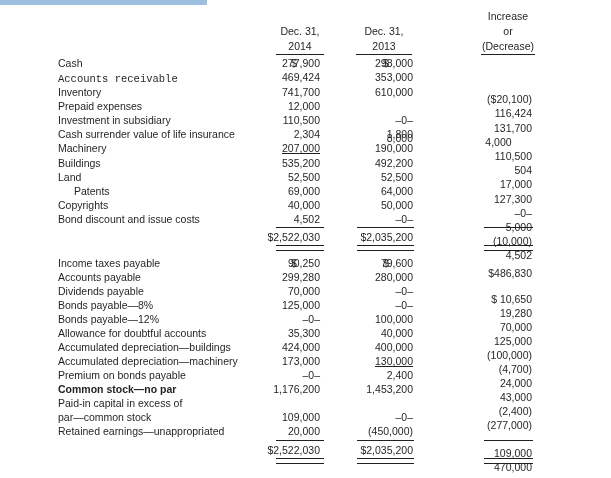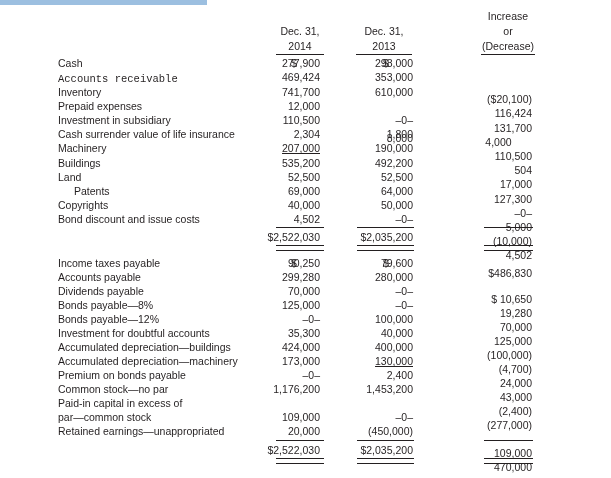--- a/index.html
+++ b/index.html
@@ -111,37 +111,37 @@
     <div class="num c2" style="top: 284px;">–0–</div>
     <div class="num c3" style="top: 284px;">70,000</div>
     <div class="label" style="top: 298px;">Bonds payable—8%</div>
     <div class="num c1" style="top: 298px;">125,000</div>
     <div class="num c2" style="top: 298px;">–0–</div>
     <div class="num c3" style="top: 298px;">125,000</div>
     <div class="label" style="top: 312px;">Bonds payable—12%</div>
     <div class="num c1" style="top: 312px;">–0–</div>
     <div class="num c2" style="top: 312px;">100,000</div>
     <div class="num c3" style="top: 312px;">(100,000)</div>
-    <div class="label" style="top: 326px;">Investment for doubtful accounts</div>
+    <div class="label" style="top: 326px;">Allowance for doubtful accounts</div>
     <div class="num c1" style="top: 326px;">35,300</div>
     <div class="num c2" style="top: 326px;">40,000</div>
     <div class="num c3" style="top: 326px;">(4,700)</div>
     <div class="label" style="top: 340px;">Accumulated depreciation—buildings</div>
     <div class="num c1" style="top: 340px;">424,000</div>
     <div class="num c2" style="top: 340px;">400,000</div>
     <div class="num c3" style="top: 340px;">24,000</div>
     <div class="label" style="top: 354px;">Accumulated depreciation—machinery</div>
     <div class="num c1" style="top: 354px;">173,000</div>
     <div class="num c2" style="top: 354px; text-decoration: underline;">130,000</div>
     <div class="num c3" style="top: 354px;">43,000</div>
     <div class="label" style="top: 368px;">Premium on bonds payable</div>
     <div class="num c1" style="top: 368px;">–0–</div>
     <div class="num c2" style="top: 368px;">2,400</div>
     <div class="num c3" style="top: 368px;">(2,400)</div>
-    <div class="label" style="top: 382px;">Common stock—no par</div>
+    <div class="label" style="top: 382px; font-weight: bold;">Common stock—no par</div>
     <div class="num c1" style="top: 382px;">1,176,200</div>
     <div class="num c2" style="top: 382px;">1,453,200</div>
     <div class="num c3" style="top: 382px;">(277,000)</div>
     <div class="label" style="top: 396px;">Paid-in capital in excess of</div>
     <div class="num c1" style="top: 396px;"></div>
     <div class="num c2" style="top: 396px;"></div>
     <div class="num c3" style="top: 396px;"></div>
     <div class="label" style="top: 410px;">  par—common stock</div>
     <div class="num c1" style="top: 410px;">109,000</div>
     <div class="num c2" style="top: 410px;">–0–</div>

